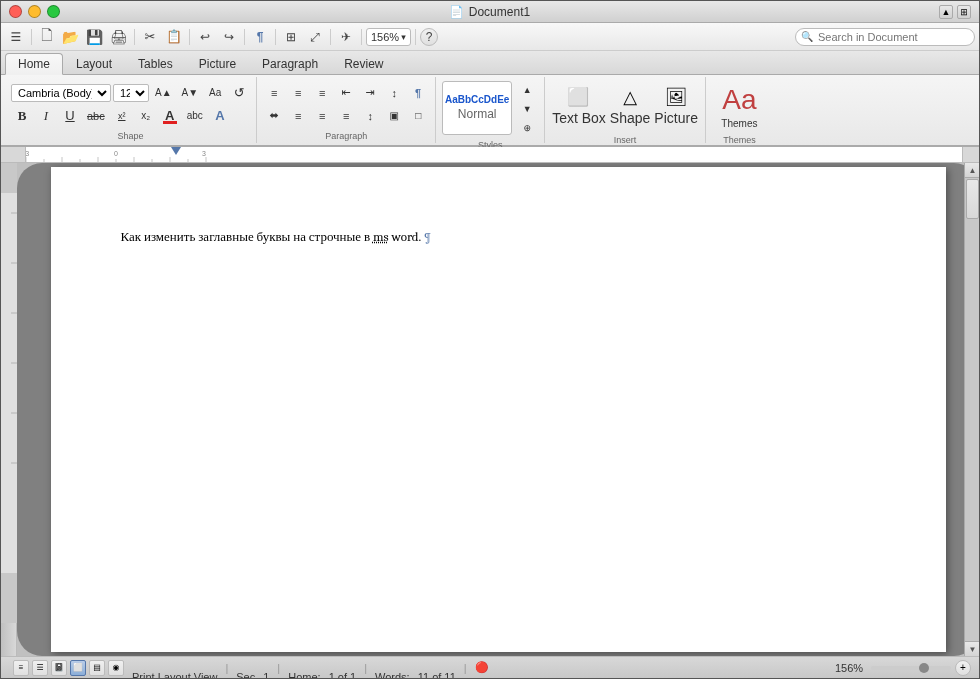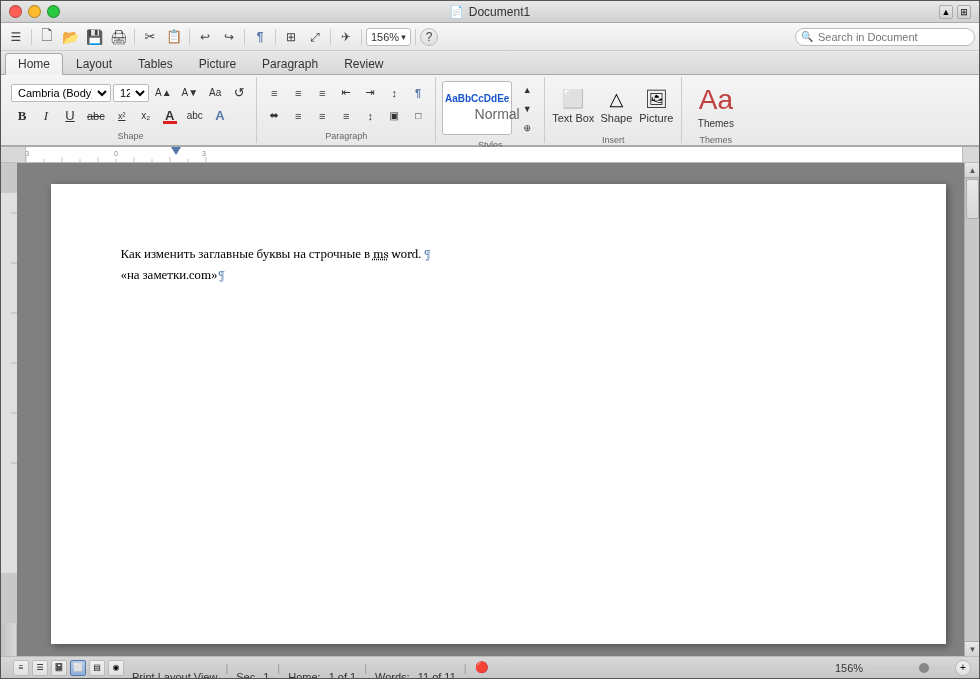--- a/index.html
+++ b/index.html
@@ -216,24 +216,23 @@
       cursor: pointer;
       position: relative;
     }
     .style-preview-text {
       font-size: 14px;
       color: #1a56cc;
       font-weight: bold;
       line-height: 1;
     }
     .style-preview-label {
-      font-size: 14px;
+      font-size: 12px;
       color: #666;
       margin-top: 2px;
-      padding-left: 40px;
     }
 
     
     .ruler {
       height: 16px;
       background: linear-gradient(to bottom, #d8d8d8, #e8e8e8);
       border-bottom: 1px solid #bbb;
       display: flex;
       align-items: center;
       position: relative;
@@ -268,24 +267,25 @@
     .v-ruler {
       width: 16px;
       background: linear-gradient(to right, #c0c0c0, #d8d8d8);
       border-right: 1px solid #bbb;
     }
 
     
     .doc-container {
       flex: 1;
       overflow: auto;
-      padding: 21px;
+      padding: 4px;
       display: flex;
       justify-content: center;
       background: #808080;
+      border-radius: 25px;
     }
     .document-page {
       width: 895px;
       min-height: 460px;
       background: white;
       box-shadow: 2px 2px 8px rgba(0,0,0,0.4);
       position: relative;
       padding: 60px 70px;
     }
     .doc-text {
@@ -418,21 +418,21 @@
       display: flex;
       flex-direction: column;
       align-items: center;
       justify-content: center;
       gap: 2px;
       border: 1px solid transparent;
       border-radius: 3px;
       cursor: pointer;
     }
     .insert-icon { font-size: 18px; }
-    .insert-label { font-size: 11px; color: #333; text-align: center; }
+    .insert-label { font-size: 14px; color: #333; text-align: center; }
   </style>
 </head>
 <body>
 
 <div class="app-window">
 
   <div class="title-bar">
     <div class="title-bar-buttons">
       <div class="tb-btn tb-close"></div>
       <div class="tb-btn tb-min"></div>
@@ -638,23 +638,20 @@
           <line x1="10" y1="300" x2="16" y2="300" stroke="#888" stroke-width="0.5"></line>
         </svg>
       </div>
 
       <div class="doc-container">
         <div class="document-page">
           <div class="doc-text">
             <p>
               <span>Как изменить заглавные буквы на строчные в </span><span class="underline-dotted">ms</span><span> word.</span><span class="pilcrow"> ¶</span>
             </p>
-            <p>
-              <span>«на заметки.com»</span><span class="pilcrow">¶</span>
-            </p>
           </div>
         </div>
       </div>
 
       <div style="position:absolute;right:0;top:0;bottom:0;width:15px;background:#c0c0c0;border-left:1px solid #aaa;display:flex;flex-direction:column;">
         <div style="width:15px;height:15px;background:linear-gradient(to bottom,#e8e8e8,#d4d4d4);border-bottom:1px solid #aaa;display:flex;align-items:center;justify-content:center;font-size:8px;color:#555;cursor:pointer;">▲</div>
         <div style="flex:1;background:#c8c8c8;">
           <div style="width:13px;height:40px;background:linear-gradient(to bottom,#e8e8e8,#d8d8d8);border:1px solid #aaa;border-radius:2px;margin:1px;cursor:pointer;"></div>
         </div>
         <div style="width:15px;height:15px;background:linear-gradient(to bottom,#e8e8e8,#d4d4d4);border-top:1px solid #aaa;display:flex;align-items:center;justify-content:center;font-size:8px;color:#555;cursor:pointer;">▼</div>

